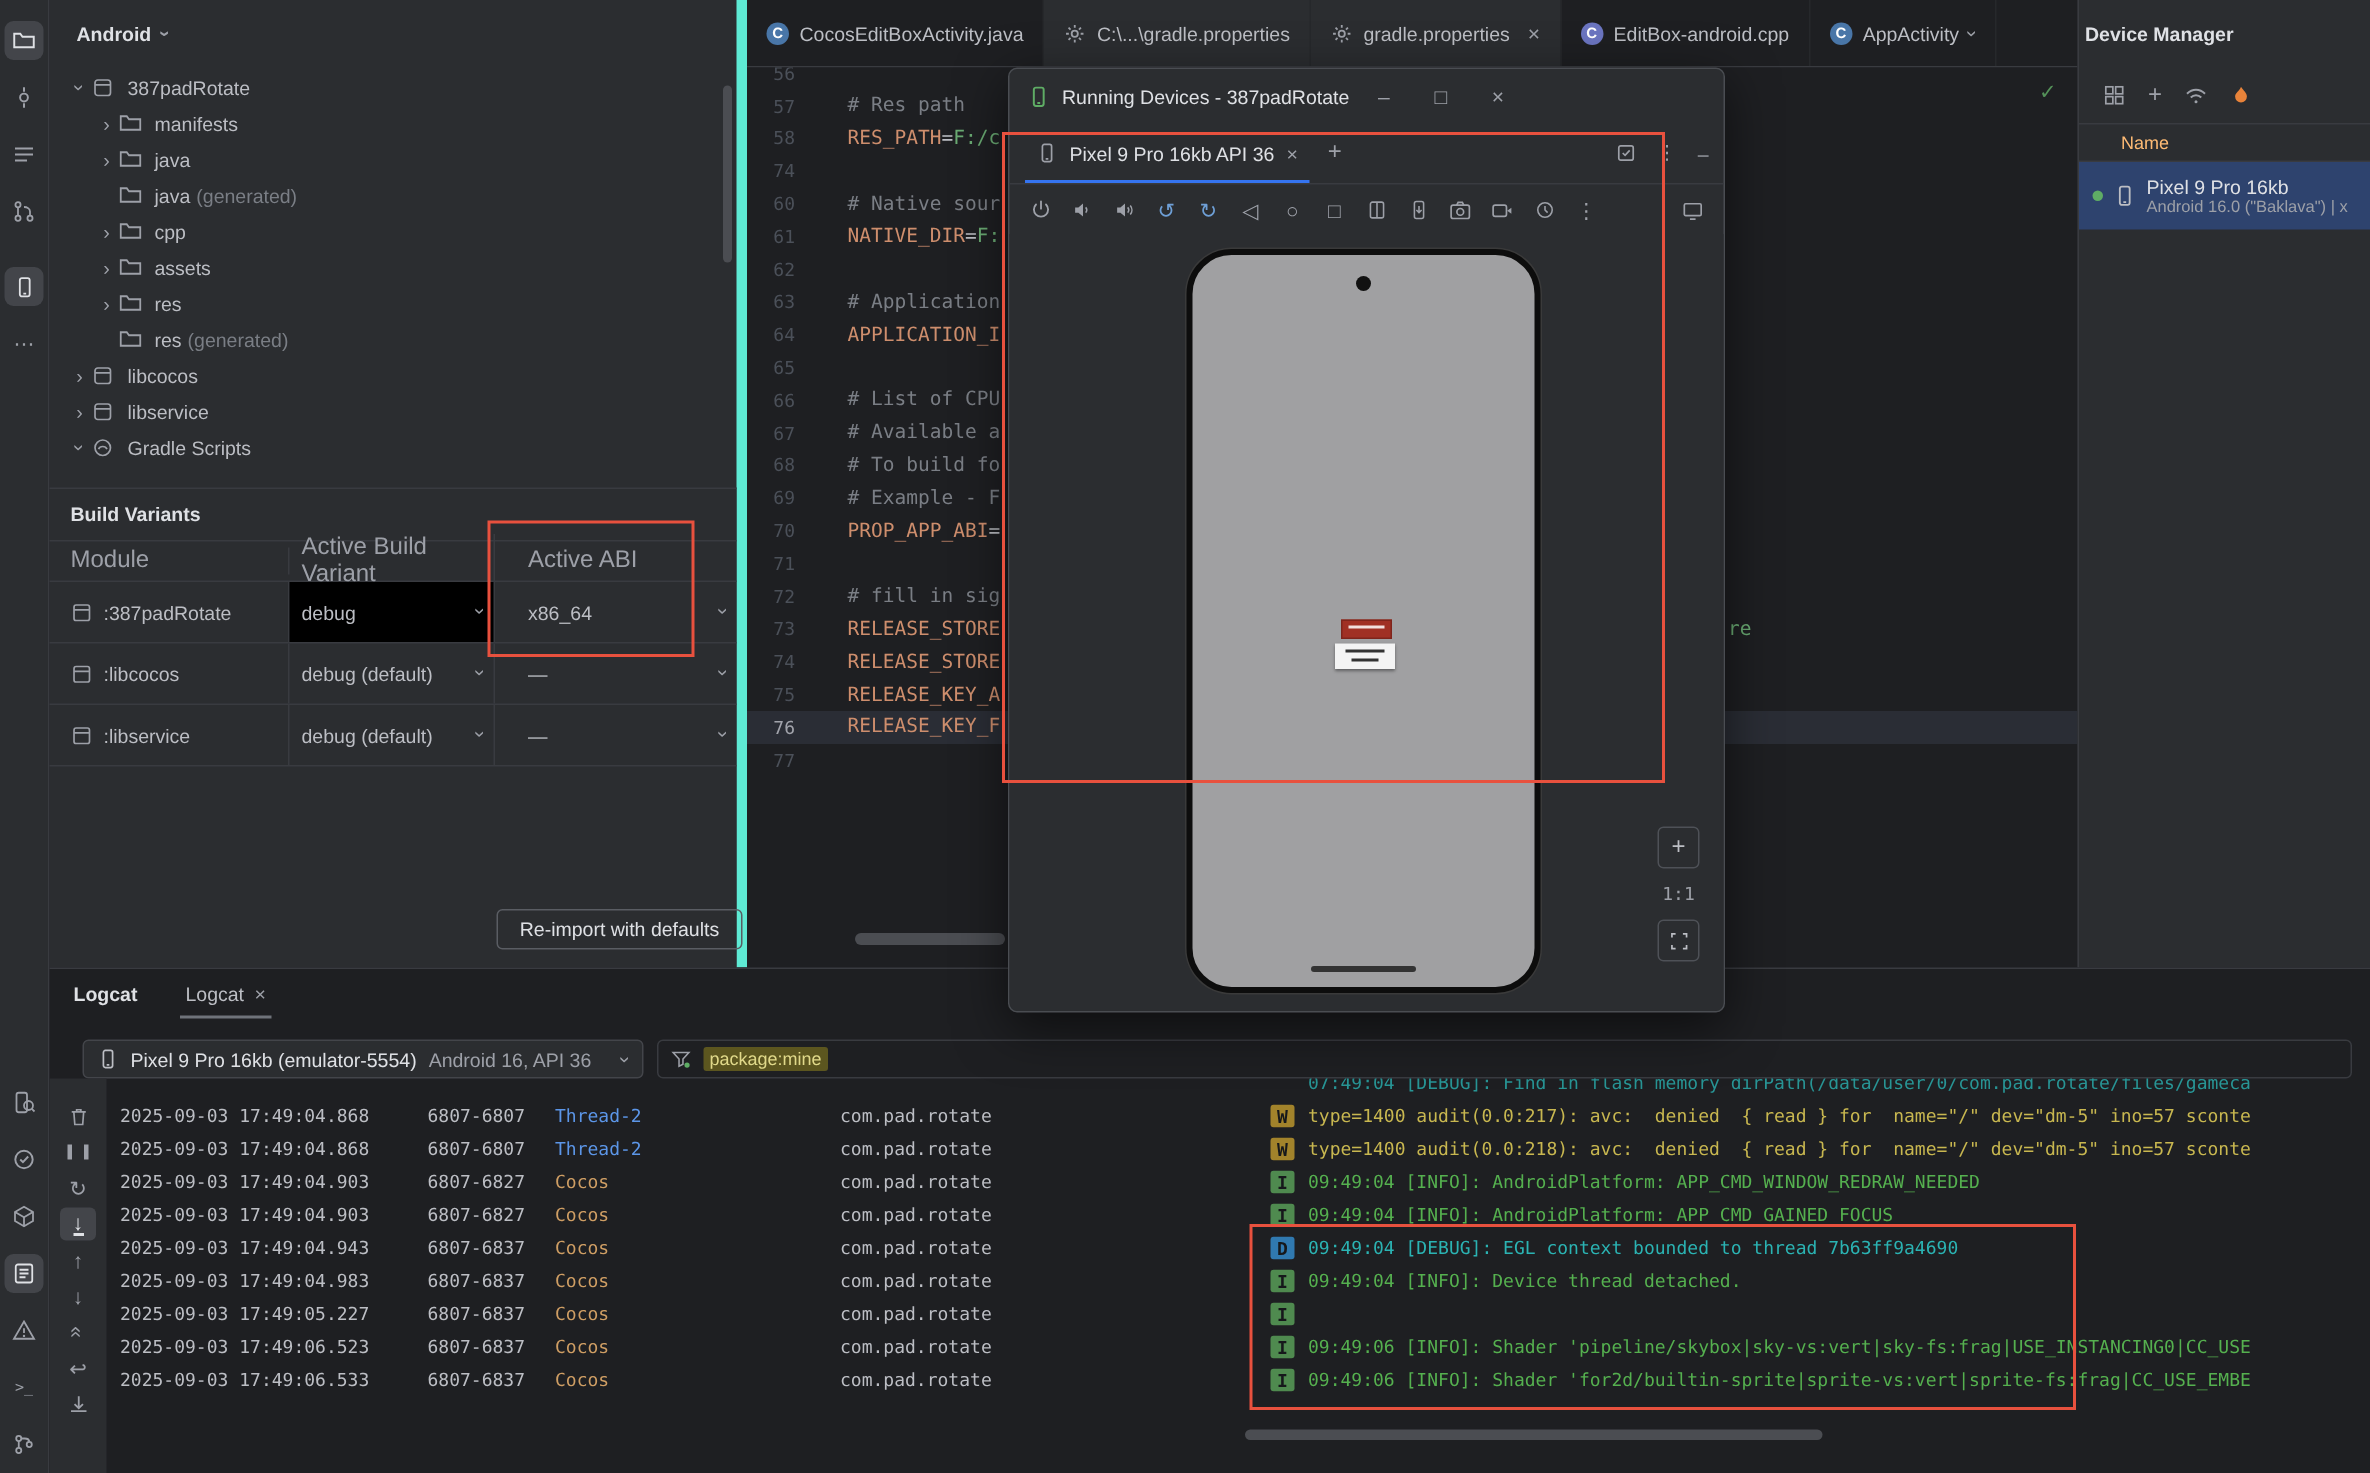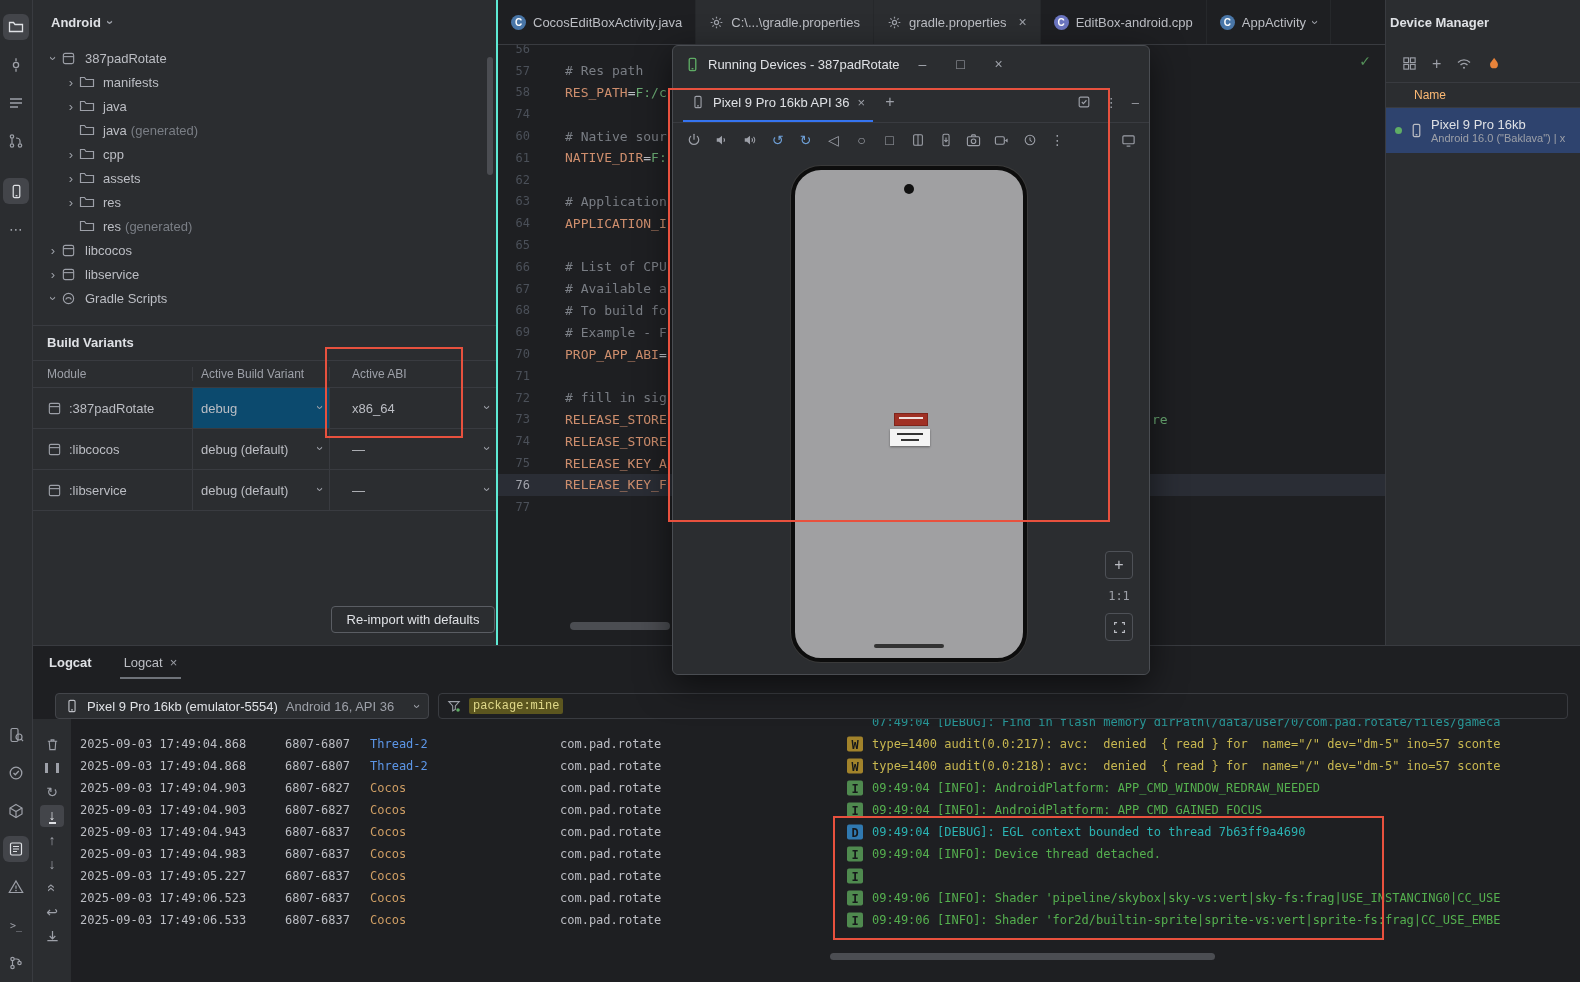--- a/index.html
+++ b/index.html
@@ -13,39 +13,39 @@
   #main-stripe{position:absolute;left:0;top:0;width:33px;height:982px;background:#2b2d30;
                border-right:1px solid #393b40;display:flex;flex-direction:column;align-items:center;padding-top:8px;box-sizing:border-box}
   .stripe-icon{width:26px;height:26px;margin:6px 0;display:flex;align-items:center;justify-content:center;
                border-radius:6px;color:#9da0a8;font-size:14px;cursor:pointer}
   .stripe-icon.active{background:#43454a;color:#dfe1e5}
   .stripe-icon.gap{margin-top:18px}
   .stripe-spacer{flex:1}
 
   
   #project-panel{position:absolute;left:33px;top:0;width:465px;height:645px;background:#2b2d30;
-                 border-right:2px solid #5eead4;box-sizing:border-box}
+                 border-right:7px solid #5eead4;box-sizing:border-box}
   .panel-head{height:45px;display:flex;align-items:center;gap:7px;padding-left:18px;color:#dfe1e5;font-weight:bold}
   #tree{position:absolute;top:46px;left:0;right:8px;overflow:hidden}
   .tree-row{height:24px;display:flex;align-items:center;color:#bcbec4}
   .chev{width:16px;text-align:center;color:#9da0a8;font-size:13px;display:inline-block}
   .chev.rot{transform:rotate(90deg)}
   .tree-icon{width:18px;height:16px;margin-right:6px;display:flex;align-items:center;color:#9da0a8}
   .tsuffix{color:#7a7e85;margin-left:4px}
   .vscroll{position:absolute;right:3px;top:57px;width:6px;height:118px;background:#4b4d52;border-radius:3px}
 
   
   #build-variants{position:absolute;top:325px;left:0;right:0;bottom:0;border-top:1px solid #393b40;background:#2b2d30}
   .bv-title{height:34px;line-height:34px;padding-left:14px;color:#dfe1e5;font-weight:bold;border-bottom:1px solid #393b40}
-  .bv-head{display:flex;height:26px;align-items:center;color:#9da0a8;font-size:12px;border-bottom:1px solid #393b40}
+  .bv-head{display:flex;height:26px;align-items:center;color:#9da0a8;font-size:16px;border-bottom:1px solid #393b40}
   .bv-row{display:flex;height:40px;align-items:stretch;border-bottom:1px solid #393b40}
   .bv-c1{width:160px;display:flex;align-items:center;gap:7px;padding-left:14px;box-sizing:border-box;border-right:1px solid #393b40}
   .bv-c2{width:137px;position:relative;display:flex;align-items:center;padding-left:8px;box-sizing:border-box;border-right:1px solid #393b40}
   .bv-c3{flex:1;position:relative;display:flex;align-items:center;padding-left:22px;box-sizing:border-box}
-  .bv-c2.focused{background:#0c4a6e}
+  .bv-c2.focused{background:#000000}
   .cellchev{position:absolute;right:7px;top:50%;margin-top:-7px}
   .bv-mod-icon{width:15px;height:15px;color:#9da0a8}
   .bv-btn{position:absolute;left:298px;top:280px;width:164px;height:27px;background:transparent;color:#dfe1e5;
           border:1px solid #5a5d63;border-radius:4px;font-size:13px;font-family:inherit;cursor:pointer}
 
   
   #editor-tabs{position:absolute;left:498px;top:0;width:887px;height:45px;background:#1e1f22;
                border-bottom:1px solid #393b40;display:flex;align-items:stretch;box-sizing:border-box}
   .etab{display:flex;align-items:center;gap:7px;padding:0 13px;color:#bcbec4;border-right:1px solid #26282b;cursor:pointer;white-space:nowrap}
   .etab.shaded{background:#2b2d30}
@@ -92,21 +92,21 @@
   .lc-tab{height:33px;display:flex;align-items:center;gap:7px;color:#bcbec4;box-shadow:inset 0 -2px 0 #6f737a;padding:0 4px;cursor:pointer}
   .lc-tab .close{color:#9da0a8;font-size:13px}
   .lc-toolbar{height:40px;display:flex;align-items:flex-end;gap:9px;padding-left:22px}
   .combo{height:26px;width:374px;border:1px solid #43454a;background:#2b2d30;border-radius:4px;
          display:flex;align-items:center;gap:8px;padding:0 9px;box-sizing:border-box;cursor:pointer}
   .combo .name{color:#dfe1e5;white-space:nowrap}
   .combo .info{color:#9da0a8;white-space:nowrap}
   .combo .rchev{margin-left:auto}
   .filter{height:26px;flex:1;margin-right:12px;border:1px solid #393b40;background:#1e1f22;border-radius:4px;
           display:flex;align-items:center;gap:8px;padding:0 8px;box-sizing:border-box}
-  .chip{background:#5c561f;color:#e0d98a;font-family:Liberation Mono, monospace;font-size:12px;padding:1px 4px;border-radius:2px}
+  .chip{background:#5c561f;color:#e0d98a;font-family:Liberation Sans, sans-serif;font-size:12px;padding:1px 4px;border-radius:2px}
   #lc-strip{position:absolute;left:0;top:73px;bottom:0;width:38px;background:#2b2d30;display:flex;flex-direction:column;
             align-items:center;padding-top:14px;box-sizing:border-box}
   .lcs-icon{width:24px;height:22px;margin-bottom:2px;display:flex;align-items:center;justify-content:center;
             color:#9da0a8;font-size:14px;border-radius:4px;cursor:pointer}
   .lcs-icon.active{background:#43454a;color:#dfe1e5}
   #lc-body{position:absolute;left:38px;top:73px;right:0;bottom:26px;overflow:hidden}
   #lc-rows{margin-top:-8px}
   .lrow{position:relative;height:22px}
   .lrow>span{position:absolute;top:50%;transform:translateY(-50%);font-family:"DejaVu Sans Mono",monospace;
              font-size:12px;white-space:pre}

